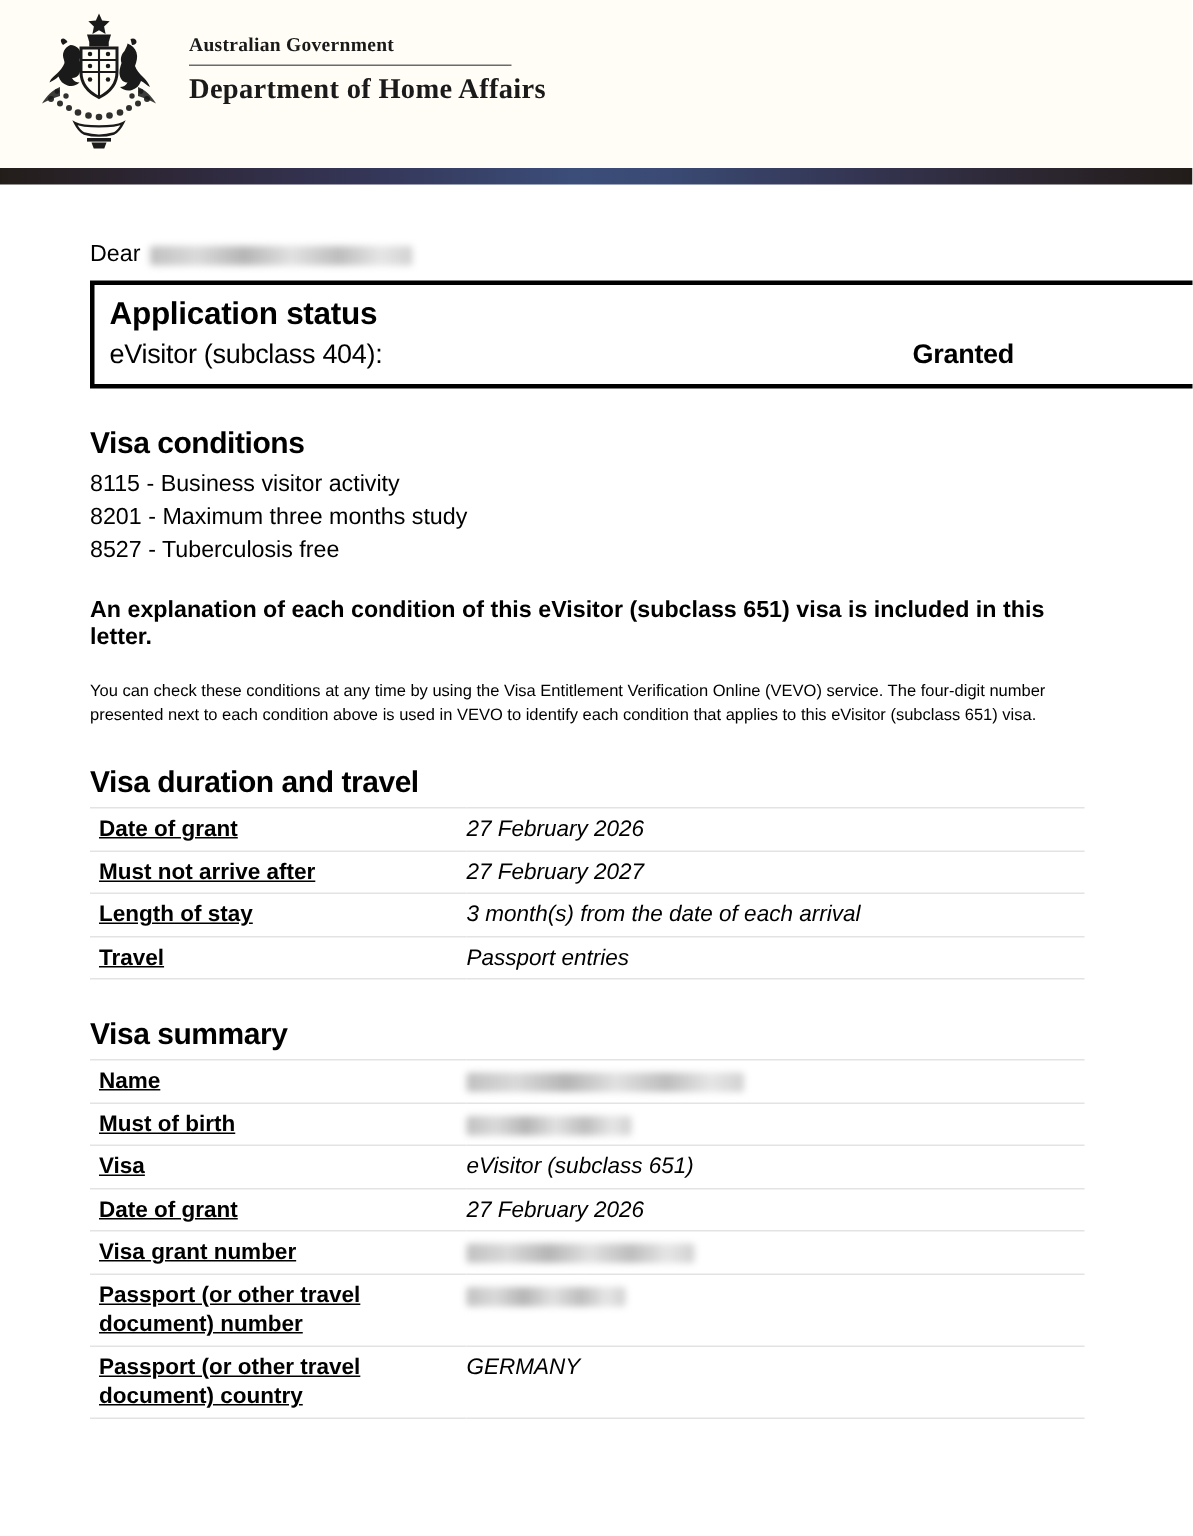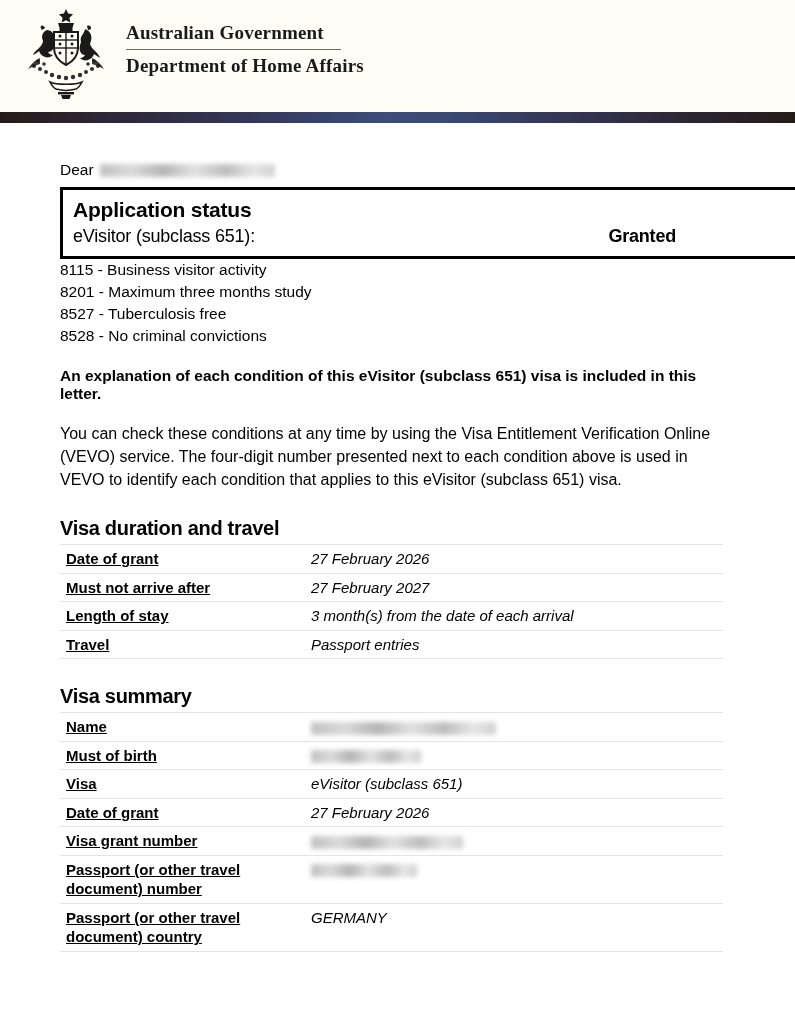--- a/index.html
+++ b/index.html
@@ -33,21 +33,21 @@
     flex: none;
   }
   .crest svg { display: block; width: 100%; height: 100%; }
 
   .wordmark {
     margin-left: 8px;
     margin-top: 16px;
     font-family: "Liberation Serif", serif;
   }
   .wordmark-line1 {
-    font-size: 19px;
+    font-size: 13px;
     font-weight: bold;
     letter-spacing: 0.2px;
     color: #1a1a1a;
     white-space: nowrap;
   }
   .wordmark-rule {
     border-top: 1px solid #6b6b6b;
     margin: 5px 0 5px 0;
     width: 215px;
   }
@@ -161,21 +161,21 @@
     font-size: 15.5px;
     line-height: 1.42;
   }
   .explanation-line {
     margin-top: 20px;
     font-size: 15.5px;
     font-weight: bold;
   }
   .vevo-paragraph {
     margin-top: 20px;
-    font-size: 16px;
+    font-size: 11px;
     line-height: 1.42;
     max-width: 660px;
   }
 
   
   .data-table {
     width: 663px;
     border-collapse: collapse;
     margin-top: 2px;
   }
@@ -277,30 +277,30 @@
 
   <div class="salutation">
     <span>Dear</span>
     <span class="redacted r-name"></span>
   </div>
 
 
   <div class="status-box">
     <div class="status-box-title">Application status</div>
     <div class="status-row">
-      <span class="status-label">eVisitor (subclass 651):</span>
+      <span class="status-label">eVisitor (subclass 404):</span>
       <span class="status-value">Granted</span>
     </div>
   </div>
 
+  <div class="section-heading">Visa conditions</div>
   <div class="conditions-list">
     <div class="condition-item">8115 - Business visitor activity</div>
     <div class="condition-item">8201 - Maximum three months study</div>
     <div class="condition-item">8527 - Tuberculosis free</div>
-    <div class="condition-item">8528 - No criminal convictions</div>
   </div>
 
   <div class="explanation-line">An explanation of each condition of this eVisitor (subclass 651) visa is included in this letter.</div>
   <div class="vevo-paragraph">You can check these conditions at any time by using the Visa Entitlement Verification Online (VEVO) service. The four-digit number presented next to each condition above is used in VEVO to identify each condition that applies to this eVisitor (subclass 651) visa.</div>
 
   <div class="section-heading">Visa duration and travel</div>
   <div class="table-block">
     <table class="data-table">
       <tbody>
         <tr>

